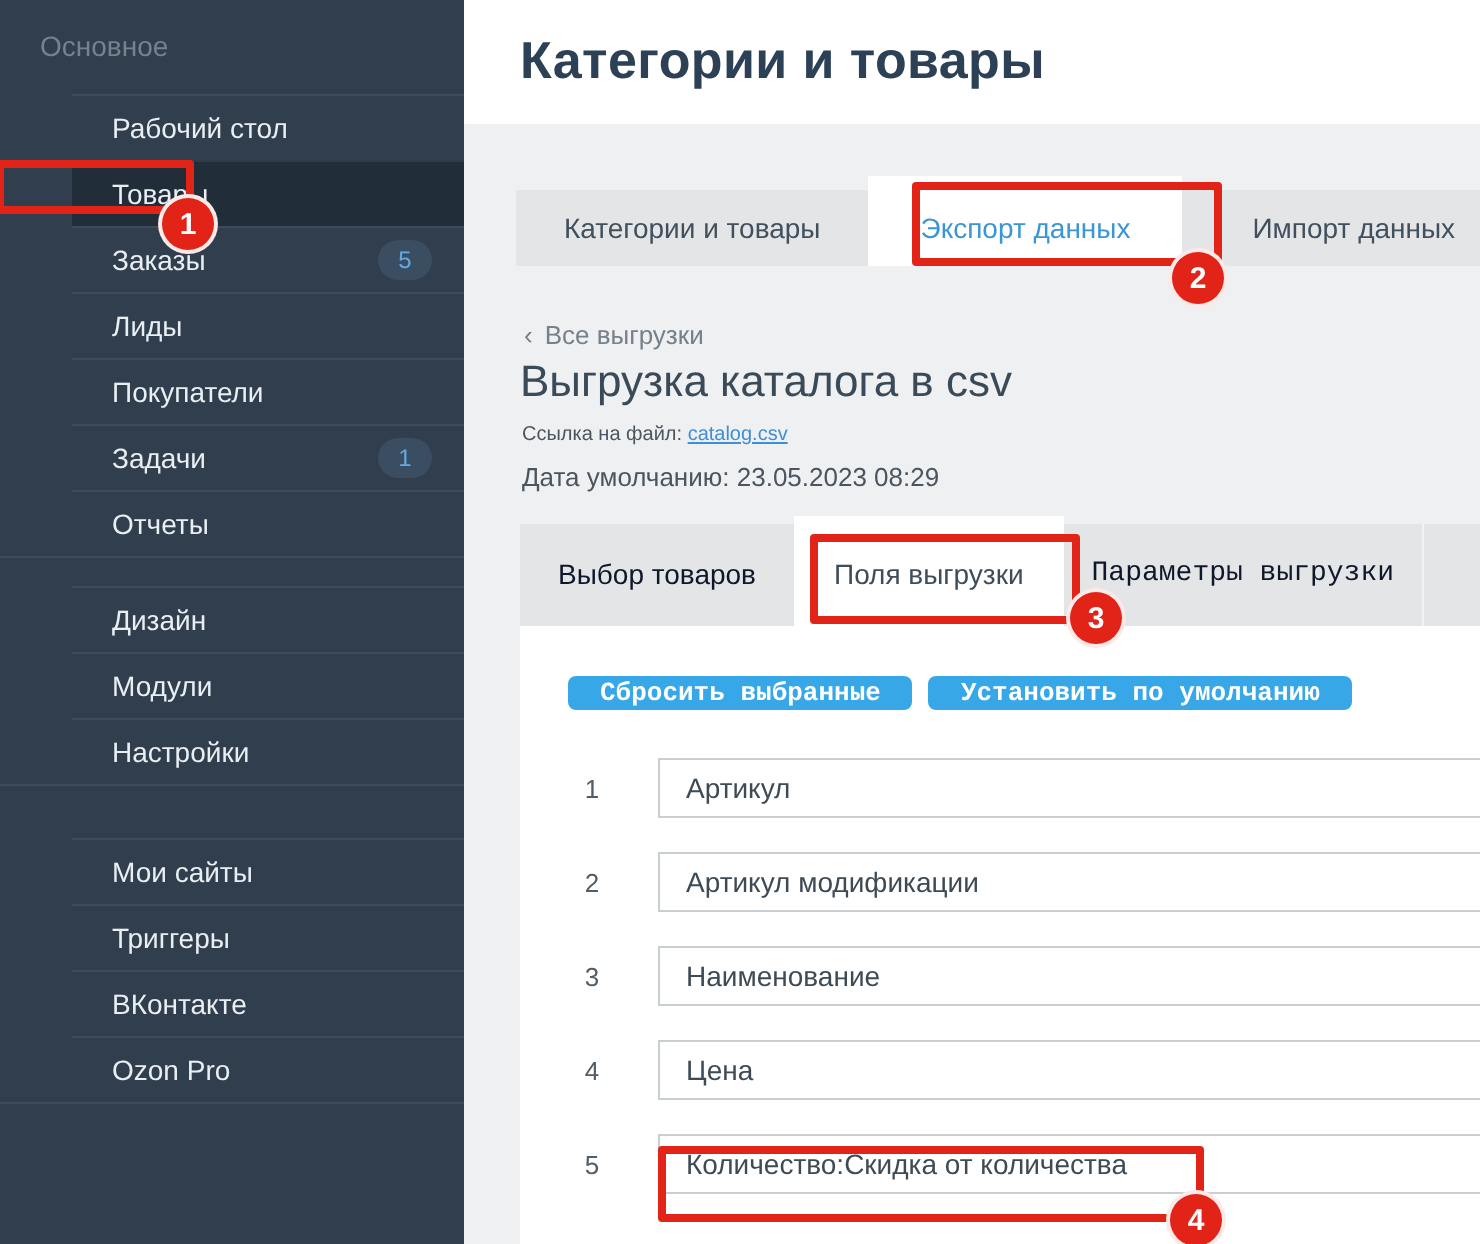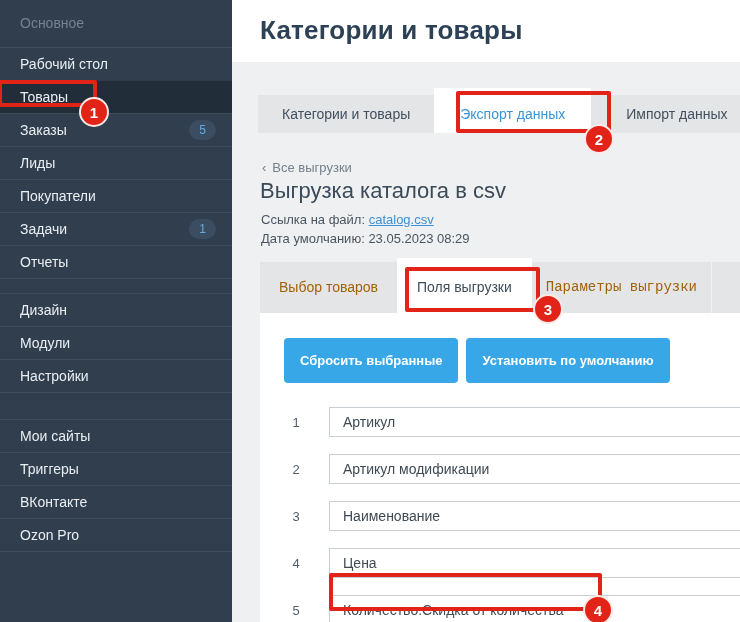--- a/index.html
+++ b/index.html
@@ -18,21 +18,21 @@
   }
   .side-header {
     padding:15px 20px 16px 20px;
     color:#76828e; font-size:14px;
   }
   .side-section-2 .side-header, .side-section-3 .side-header {
     padding-bottom:10px; border-top:1px solid rgba(255,255,255,0.06);
   }
   .side-section-2 { margin-top:14px; }
   .side-section-3 { margin-top:26px; }
-  .side-items { border-bottom:1px solid rgba(255,255,255,0.07); }
+  .side-items { border-bottom:1px solid rgba(255,255,255,0.07);padding-left:36px; }
   .side-item {
     position:relative; height:33px; line-height:32px;
     padding-left:20px; color:#e9eef3; font-size:14px;
     border-top:1px solid rgba(255,255,255,0.07);
     cursor:pointer;
   }
   .side-item.active { background:#222d3a; }
   .badge {
     position:absolute; right:16px; top:6px;
     min-width:27px; height:20px; padding:0 8px;
@@ -68,51 +68,51 @@
   
   .back-link {
     position:absolute; left:30px; top:160px;
     font-size:13px; color:#76818b; cursor:pointer;
   }
   .back-link .chev { margin-right:6px; color:#76818b; }
   .export-title {
     position:absolute; left:28px; top:178px;
     font-size:22px; font-weight:400; color:#3b4a58;
   }
-  .meta-1 { position:absolute; left:29px; top:212px; font-size:13px; color:#4b5560; }
+  .meta-1 { position:absolute; left:29px; top:212px; font-size:10px; color:#4b5560; }
   .meta-2 { position:absolute; left:29px; top:231px; font-size:13px; color:#4b5560; }
   .file-link { color:#3f8fd4; text-decoration:underline; cursor:pointer; }
 
   
   .subtabs {
     position:absolute; left:28px; top:258px; right:0; height:55px;
     display:flex; align-items:flex-end; overflow:hidden;
   }
   .subtab {
     height:51px; line-height:51px; background:#e3e5e6;
-    color:#a16207; font-size:14px; padding:0 19px;
+    color:#0f172a; font-size:14px; padding:0 19px;
     white-space:nowrap; cursor:pointer;
   }
   .subtab.active {
     height:55px; line-height:51px; padding:4px 20px 0 20px;
     background:#ffffff; color:#3f4d5a;
   }
   .subtab.params { padding:0 14px;font-family:Liberation Mono, monospace; }
   .subtab-filler { flex:1 0 auto; height:51px; background:#e3e5e6; border-left:1px solid #f2f3f4; }
 
   
   .panel {
     position:absolute; left:28px; top:313px; right:0; bottom:0;
     background:#ffffff; padding:25px 0 0 24px;
   }
   .btn-row { display:flex; gap:8px; }
   .btn {
     border:none; background:#38a7e8; color:#ffffff;
-    font-family:Liberation Sans, sans-serif; font-size:13px; font-weight:bold;
-    height:45px; padding:0 16px; border-radius:4px; cursor:pointer;
+    font-family:Liberation Mono, monospace; font-size:13px; font-weight:bold;
+    height:17px; padding:0 16px; border-radius:4px; cursor:pointer;
     white-space:nowrap;
   }
   .fields { margin-top:24px; }
   .field-row { display:flex; align-items:center; height:30px; margin-bottom:17px; }
   .field-num { width:24px; text-align:center; font-size:13px; color:#525d66; margin-right:21px; flex:0 0 auto; }
   .field-box {
     flex:1 1 auto; height:30px; line-height:28px;
     border:1px solid #c9ced3; background:#ffffff;
     padding-left:13px; font-size:14px; color:#3e4a54;
     margin-right:-2px; white-space:nowrap; overflow:hidden;

